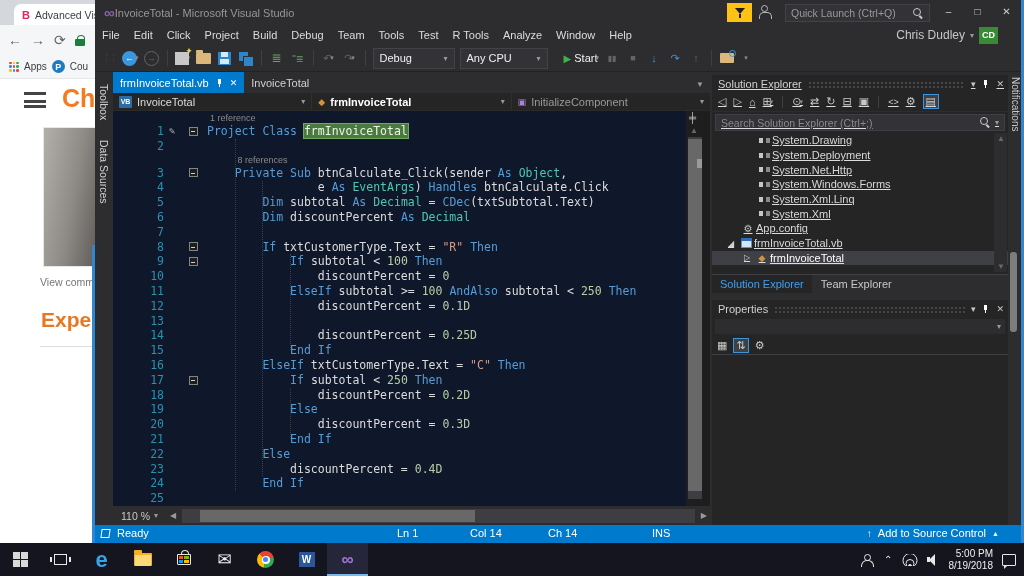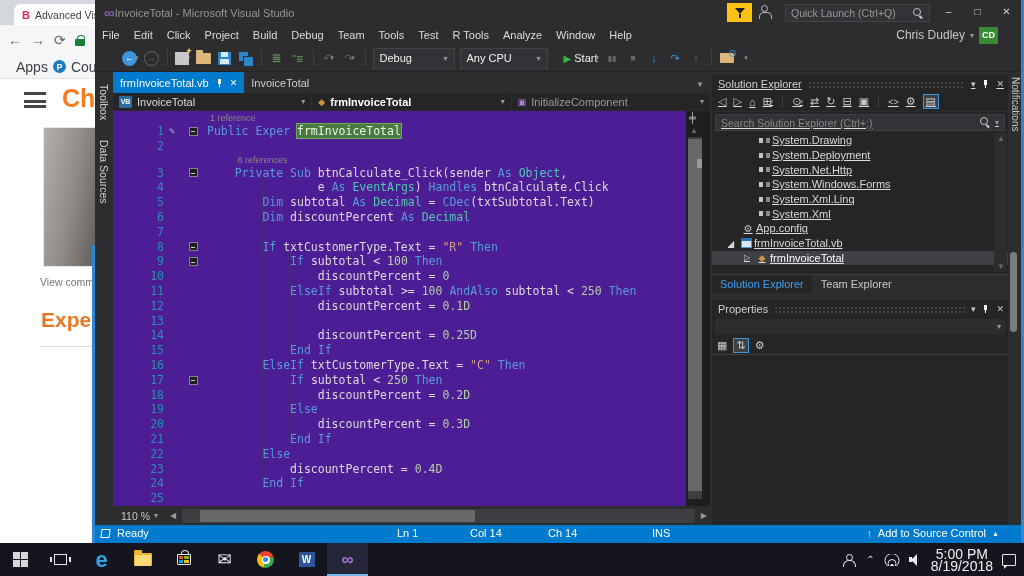--- a/index.html
+++ b/index.html
@@ -7,21 +7,21 @@
   .screen { position:relative; width:1024px; height:576px; overflow:hidden; background:#1e1e1e; }
 
   
   .browser { position:absolute; left:0; top:0; width:96px; height:543px; background:#fff; }
   .br-tabstrip { position:absolute; left:0; top:0; width:100%; height:25px; background:#d4d7dc; }
   .br-tab { position:absolute; left:14px; top:4px; width:82px; height:21px; background:#fff; border-radius:7px 0 0 0; display:flex; align-items:center; padding-left:8px; gap:5px; overflow:hidden; }
   .br-fav { color:#e0245e; font-weight:bold; font-size:11px; }
   .br-tabtitle { font-size:10.5px; color:#3c4043; white-space:nowrap; }
   .br-toolbar { position:absolute; left:0; top:25px; width:100%; height:30px; background:#f5f6f8; display:flex; align-items:center; gap:9px; padding-left:8px; color:#5f6368; font-size:14px; }
   .br-bookmarks { position:absolute; left:0; top:55px; width:100%; height:24px; background:#f5f6f8; border-bottom:1px solid #e4e6e8; display:flex; align-items:center; gap:5px; padding-left:9px; }
-  .bm-label { font-size:14px; color:#3c4043; white-space:nowrap; }
+  .bm-label { font-size:10px; color:#3c4043; white-space:nowrap; }
   .grid9 { width:10px; height:10px; display:grid; grid-template-columns:repeat(3,1fr); grid-template-rows:repeat(3,1fr); gap:1px; }
   .grid9 i { border-radius:50%; }
   .pcirc { width:13px; height:13px; border-radius:50%; background:#1f7bc0; color:#fff; font-size:9px; font-weight:bold; display:flex; align-items:center; justify-content:center; flex:none; }
   .lock { position:relative; width:10px; height:11px; flex:none; }
   .lock::before { content:""; position:absolute; left:2px; top:0; width:6px; height:6px; border:1.5px solid #188038; border-radius:50% 50% 0 0; border-bottom:none; }
   .lock::after { content:""; position:absolute; left:0; top:4px; width:10px; height:7px; background:#188038; border-radius:1px; }
   .hamburger { position:absolute; left:24px; top:92px; width:22px; height:16px; border-top:3px solid #444; border-bottom:3px solid #444; }
   .hamburger::before { content:""; position:absolute; left:0; top:4.5px; width:22px; height:3px; background:#444; }
   .br-logo { position:absolute; left:62px; top:84px; font-size:25px; font-weight:bold; color:#f47b20; white-space:nowrap; }
   .br-img { position:absolute; left:44px; top:128px; width:52px; height:138px; background:linear-gradient(100deg,#b3b0ab 0%,#8d8a86 55%,#5f5c59 100%); box-shadow:0 0 0 1px #e8e8e8; }
@@ -103,21 +103,21 @@
   .navbar { position:absolute; left:0; top:21px; width:100%; height:18px; background:#252526; border-bottom:1px solid #2a2a2b; display:flex; }
   .navseg { flex:1; display:flex; align-items:center; gap:5px; padding:0 6px; border-right:1px solid #303031; overflow:hidden; }
   .vbbadge { width:13px; height:12px; background:#2d6ca2; color:#fff; font-size:7px; font-weight:bold; display:flex; align-items:center; justify-content:center; border-radius:1px; flex:none; }
   .classdia { color:#cf9440; font-size:9px; flex:none; }
   .methico { color:#b180d7; font-size:9px; flex:none; }
   .navlbl { font-size:11px; color:#dcdcdc; white-space:nowrap; flex:1; overflow:hidden; }
   .navlbl.bold { font-weight:bold; color:#fff; }
   .navlbl.dim { color:#999; }
 
   
-  .codearea { position:absolute; left:0; top:39px; width:573px; height:395px; background:#4c1d95; overflow:hidden; font-family:"DejaVu Sans Mono", monospace; }
+  .codearea { position:absolute; left:0; top:39px; width:573px; height:395px; background:#0f172a; overflow:hidden; font-family:"DejaVu Sans Mono", monospace; }
   .guide { position:absolute; width:0; border-left:1px dotted #3f3f3f; }
   .lens-row { height:12px; line-height:12px; padding-left:89px; }
   .lens-row span { font-family:"Liberation Sans", sans-serif; font-size:9px; color:#8a8a8a; }
   .code-row { display:flex; height:14.8px; line-height:14.8px; font-size:11.5px; white-space:pre; }
   .ln { width:55px; text-align:right; padding-right:4px; color:#2b91af; flex:none; }
   .gut { width:16px; flex:none; position:relative; }
   .gut.pencil::before { content:"✎"; position:absolute; left:1px; top:0; color:#b8b8b8; font-size:10px; }
   .fold { width:18px; flex:none; display:flex; align-items:center; justify-content:center; }
   .fold-box { width:9px; height:9px; border:1px solid #858585; position:relative; background:#1e1e1e; }
   .fold-box::before { content:""; position:absolute; left:1.5px; top:3.5px; width:4px; height:1px; background:#d0d0d0; }
@@ -225,21 +225,21 @@
   .people::after { content:""; position:absolute; left:1px; top:6px; width:11px; height:6px; border:1.5px solid #e8e8e8; border-bottom:none; border-radius:6px 6px 0 0; }
   .chev { font-size:10px; color:#e8e8e8; }
   .wifi { position:relative; width:16px; height:12px; overflow:hidden; }
   .wifi i { position:absolute; left:50%; bottom:-2px; transform:translateX(-50%); border:1.5px solid #e8e8e8; border-radius:50%; }
   .wifi i:nth-child(1){width:4px;height:4px;background:#e8e8e8}
   .wifi i:nth-child(2){width:9px;height:9px;background:transparent}
   .wifi i:nth-child(3){width:15px;height:15px;background:transparent}
   .speaker { position:relative; width:13px; height:12px; }
   .speaker::before { content:""; position:absolute; left:0; top:3.5px; width:3px; height:5px; background:#e8e8e8; }
   .speaker::after { content:""; position:absolute; left:2px; top:0; border-top:6px solid transparent; border-bottom:6px solid transparent; border-right:6px solid #e8e8e8; }
-  .clock { text-align:center; font-size:14px; line-height:12px; color:#f0f0f0; }
+  .clock { text-align:right; font-size:10px; line-height:12px; color:#f0f0f0; }
   .action { position:relative; width:14px; height:12px; border:1.5px solid #e8e8e8; border-radius:1px; }
   .action::after { content:""; position:absolute; left:1px; bottom:-4px; border-left:4px solid #e8e8e8; border-bottom:4px solid transparent; }
 </style>
 </head>
 <body>
 
 <div class="screen">
 
   <div class="browser">
     <div class="br-tabstrip">
@@ -409,21 +409,21 @@
         </div>
       </div>
 
       <div class="codearea" id="code-area">
         <div class="guide" style="left:122px; top:28px;  height:352px;"></div>
         <div class="guide" style="left:149px; top:70px;  height:295px;"></div>
         <div class="guide" style="left:177px; top:143px; height:96px;"></div>
         <div class="guide" style="left:177px; top:277px; height:51px;"></div>
         <div id="code-lines" style="padding-top: 1px;">
             <div class="lens-row"><span style="margin-left: 8px;">1 reference</span></div>
-            <div class="code-row"><span class="ln">1</span><span class="gut pencil"></span><span class="fold"><span class="fold-box"></span></span><span class="codetx"><span class="tk-k">Public Exper </span><span class="tk-hl">frmInvoiceTotal</span></span></div>
+            <div class="code-row"><span class="ln">1</span><span class="gut pencil"></span><span class="fold"><span class="fold-box"></span></span><span class="codetx"><span class="tk-k">Project Class </span><span class="tk-hl">frmInvoiceTotal</span></span></div>
             <div class="code-row"><span class="ln">2</span><span class="gut"></span><span class="fold"></span><span class="codetx"></span></div>
             <div class="lens-row"><span style="margin-left: 35.6px;">8 references</span></div>
             <div class="code-row"><span class="ln">3</span><span class="gut"></span><span class="fold"><span class="fold-box"></span></span><span class="codetx"><span class="tk-i">    </span><span class="tk-k">Private</span><span class="tk-i"> </span><span class="tk-k">Sub</span><span class="tk-i"> btnCalculate_Click(sender </span><span class="tk-k">As</span><span class="tk-i"> </span><span class="tk-t">Object</span><span class="tk-i">,</span></span></div>
             <div class="code-row"><span class="ln">4</span><span class="gut"></span><span class="fold"></span><span class="codetx"><span class="tk-i">                e </span><span class="tk-k">As</span><span class="tk-i"> </span><span class="tk-t">EventArgs</span><span class="tk-i">) </span><span class="tk-k">Handles</span><span class="tk-i"> btnCalculate.Click</span></span></div>
             <div class="code-row"><span class="ln">5</span><span class="gut"></span><span class="fold"></span><span class="codetx"><span class="tk-i">        </span><span class="tk-k">Dim</span><span class="tk-i"> subtotal </span><span class="tk-k">As</span><span class="tk-i"> </span><span class="tk-t">Decimal</span><span class="tk-i"> = </span><span class="tk-k">CDec</span><span class="tk-i">(txtSubtotal.Text)</span></span></div>
             <div class="code-row"><span class="ln">6</span><span class="gut"></span><span class="fold"></span><span class="codetx"><span class="tk-i">        </span><span class="tk-k">Dim</span><span class="tk-i"> discountPercent </span><span class="tk-k">As</span><span class="tk-i"> </span><span class="tk-t">Decimal</span></span></div>
             <div class="code-row"><span class="ln">7</span><span class="gut"></span><span class="fold"></span><span class="codetx"></span></div>
             <div class="code-row"><span class="ln">8</span><span class="gut"></span><span class="fold"><span class="fold-box"></span></span><span class="codetx"><span class="tk-i">        </span><span class="tk-k">If</span><span class="tk-i"> txtCustomerType.Text = </span><span class="tk-s">"R"</span><span class="tk-i"> </span><span class="tk-k">Then</span></span></div>
             <div class="code-row"><span class="ln">9</span><span class="gut"></span><span class="fold"><span class="fold-box"></span></span><span class="codetx"><span class="tk-i">            </span><span class="tk-k">If</span><span class="tk-i"> subtotal &lt; </span><span class="tk-n">100</span><span class="tk-i"> </span><span class="tk-k">Then</span></span></div>
             <div class="code-row"><span class="ln">10</span><span class="gut"></span><span class="fold"></span><span class="codetx"><span class="tk-i">                discountPercent = </span><span class="tk-n">0</span></span></div>

